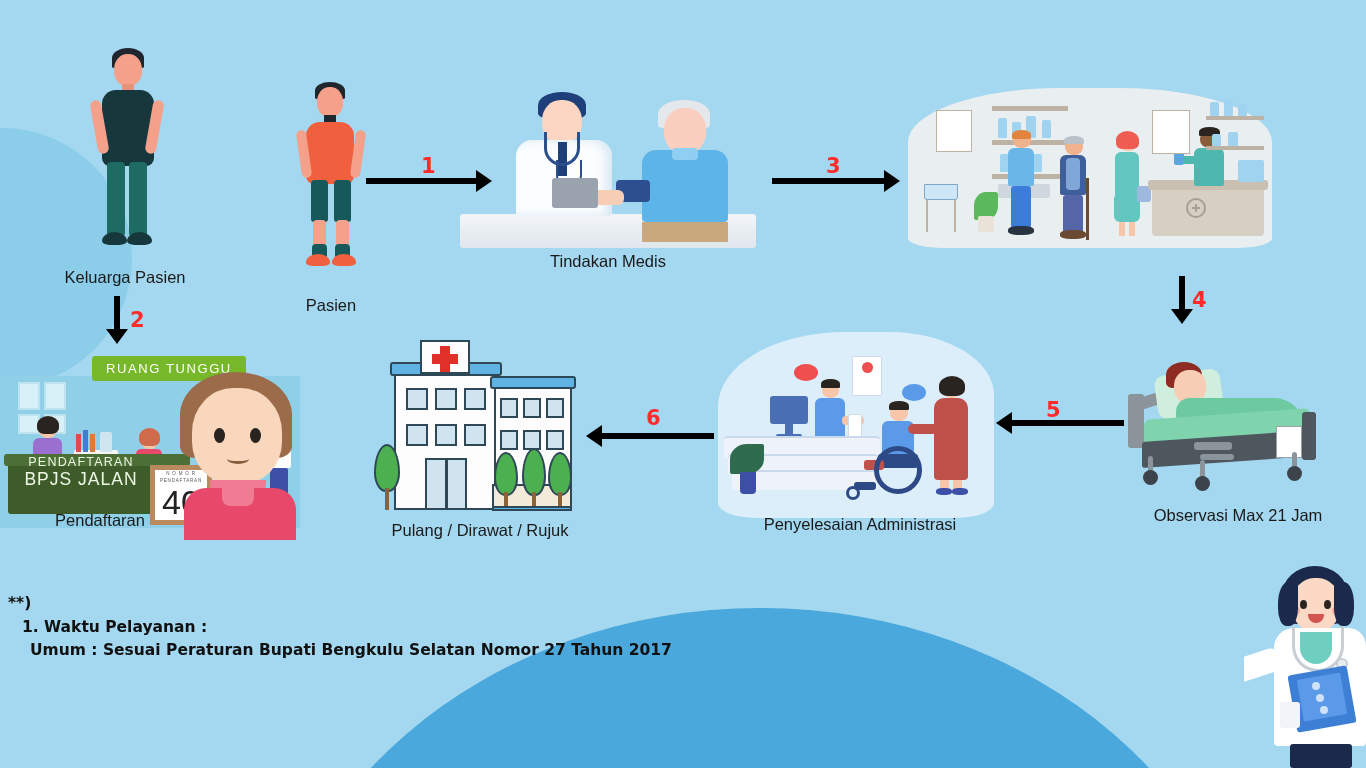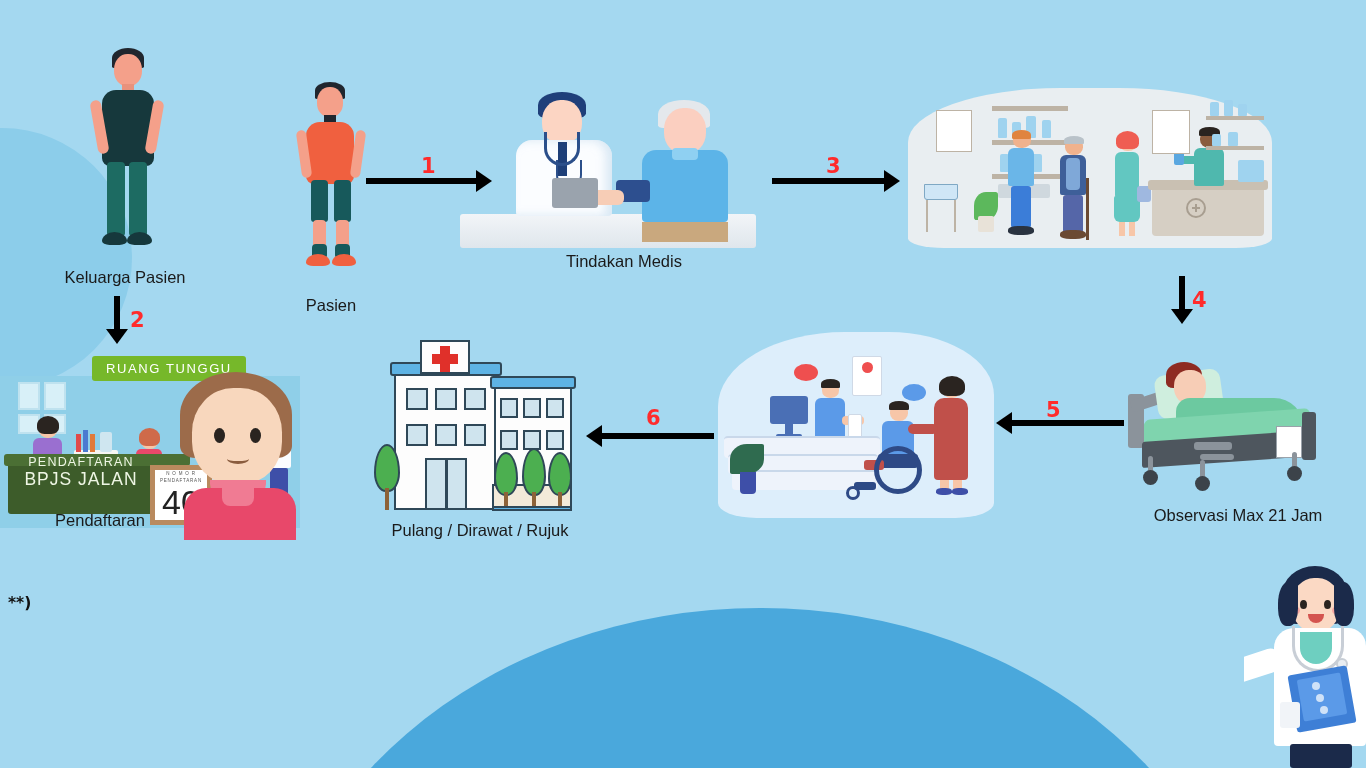--- a/index.html
+++ b/index.html
@@ -256,21 +256,21 @@
 
     <div class="eld-hair" style="position:absolute; left:198px; top:16px; width:52px; height:28px;"></div>
     <div class="eld-head" style="position:absolute; left:204px; top:24px; width:42px; height:46px;"></div>
     <div class="eld-shirt" style="position:absolute; left:182px; top:66px; width:86px; height:72px;"></div>
     <div class="eld-collar" style="position:absolute; left:212px; top:64px; width:26px; height:12px;"></div>
     <div class="cuff" style="position:absolute; left:156px; top:96px; width:34px; height:22px;"></div>
     <div style="position:absolute; left:122px; top:106px; width:42px; height:15px; background:#f7cdb6; border-radius:6px;"></div>
     <div style="position:absolute; left:92px; top:94px; width:46px; height:30px; background:#9aa3ad; border-radius:3px;"></div>
     <div style="position:absolute; left:182px; top:138px; width:86px; height:20px; background:#c9a87e;"></div>
   </div>
-  <div class="caption" style="left:514px; top:252px; width:220px;">Tindakan Medis</div>
+  <div class="caption" style="left:498px; top:252px; width:220px;">Tindakan Medis</div>
 
   <div class="arrow-h right" style="left:772px; top:169px; width:128px;">
     <div class="bar"></div>
       <div class="head"></div>
   </div>
   <div class="arrow-num" style="left:826px; top:154px;">3</div>
 
   <div class="scene" style="left:908px; top:88px; width:364px; height:160px;">
     <div class="ph-bg"></div>
     <div class="ph-poster" style="left:28px; top:22px; width:36px; height:42px;"></div>
@@ -413,20 +413,21 @@
       <div style="position:absolute; left:12px; top:0; width:19px; height:18px; background:#f7c6a8; border-radius:46%;"></div>
       <div style="position:absolute; left:9px; top:-4px; width:26px; height:20px; background:#2a2420; border-radius:50% 50% 34% 34%;"></div>
       <div style="position:absolute; left:4px; top:18px; width:34px; height:82px; background:#c0504a; border-radius:10px 10px 4px 4px;"></div>
       <div style="position:absolute; left:-22px; top:44px; width:30px; height:10px; background:#c0504a; border-radius:5px;"></div>
       <div style="position:absolute; left:10px; top:100px; width:9px; height:12px; background:#f7c6a8;"></div>
       <div style="position:absolute; left:23px; top:100px; width:9px; height:12px; background:#f7c6a8;"></div>
       <div style="position:absolute; left:6px; top:108px; width:16px; height:7px; background:#3e4fa8; border-radius:40%;"></div>
       <div style="position:absolute; left:22px; top:108px; width:16px; height:7px; background:#3e4fa8; border-radius:40%;"></div>
     </div>
   </div>
+  <div class="caption" style="left:730px; top:515px; width:260px;">Penyelesaian Administrasi</div>
 
   <div class="arrow-h left" style="left:586px; top:424px; width:128px;">
     <div class="bar"></div>
       <div class="head"></div>
   </div>
   <div class="arrow-num" style="left:646px; top:406px;">6</div>
 
   <div class="scene" style="left:366px; top:334px; width:226px; height:182px;">
 
     <div class="hosp-block" style="left:28px; top:36px; width:104px; height:140px;"></div>
@@ -558,15 +559,17 @@
     <div class="bd-board-in" style="left:56px; top:114px; width:44px; height:42px; transform:rotate(-10deg);"></div>
     <div class="bd-dot" style="left:68px; top:120px; width:8px; height:8px;"></div>
     <div class="bd-dot" style="left:72px; top:132px; width:8px; height:8px;"></div>
     <div class="bd-dot" style="left:76px; top:144px; width:8px; height:8px;"></div>
     <div style="position:absolute; left:36px; top:140px; width:20px; height:26px; background:#f1f4f8; border-radius:3px;"></div>
     <div class="bd-pants" style="left:46px; top:182px; width:62px; height:24px;"></div>
   </div>
 
   <div class="notes">
     <div>**)</div>
+    <div class="lv1">1. Waktu Pelayanan :</div>
+    <div class="lv3">Umum : Sesuai Peraturan Bupati Bengkulu Selatan Nomor 27 Tahun 2017</div>
   </div>
 
 </div>
 
 </body></html>

